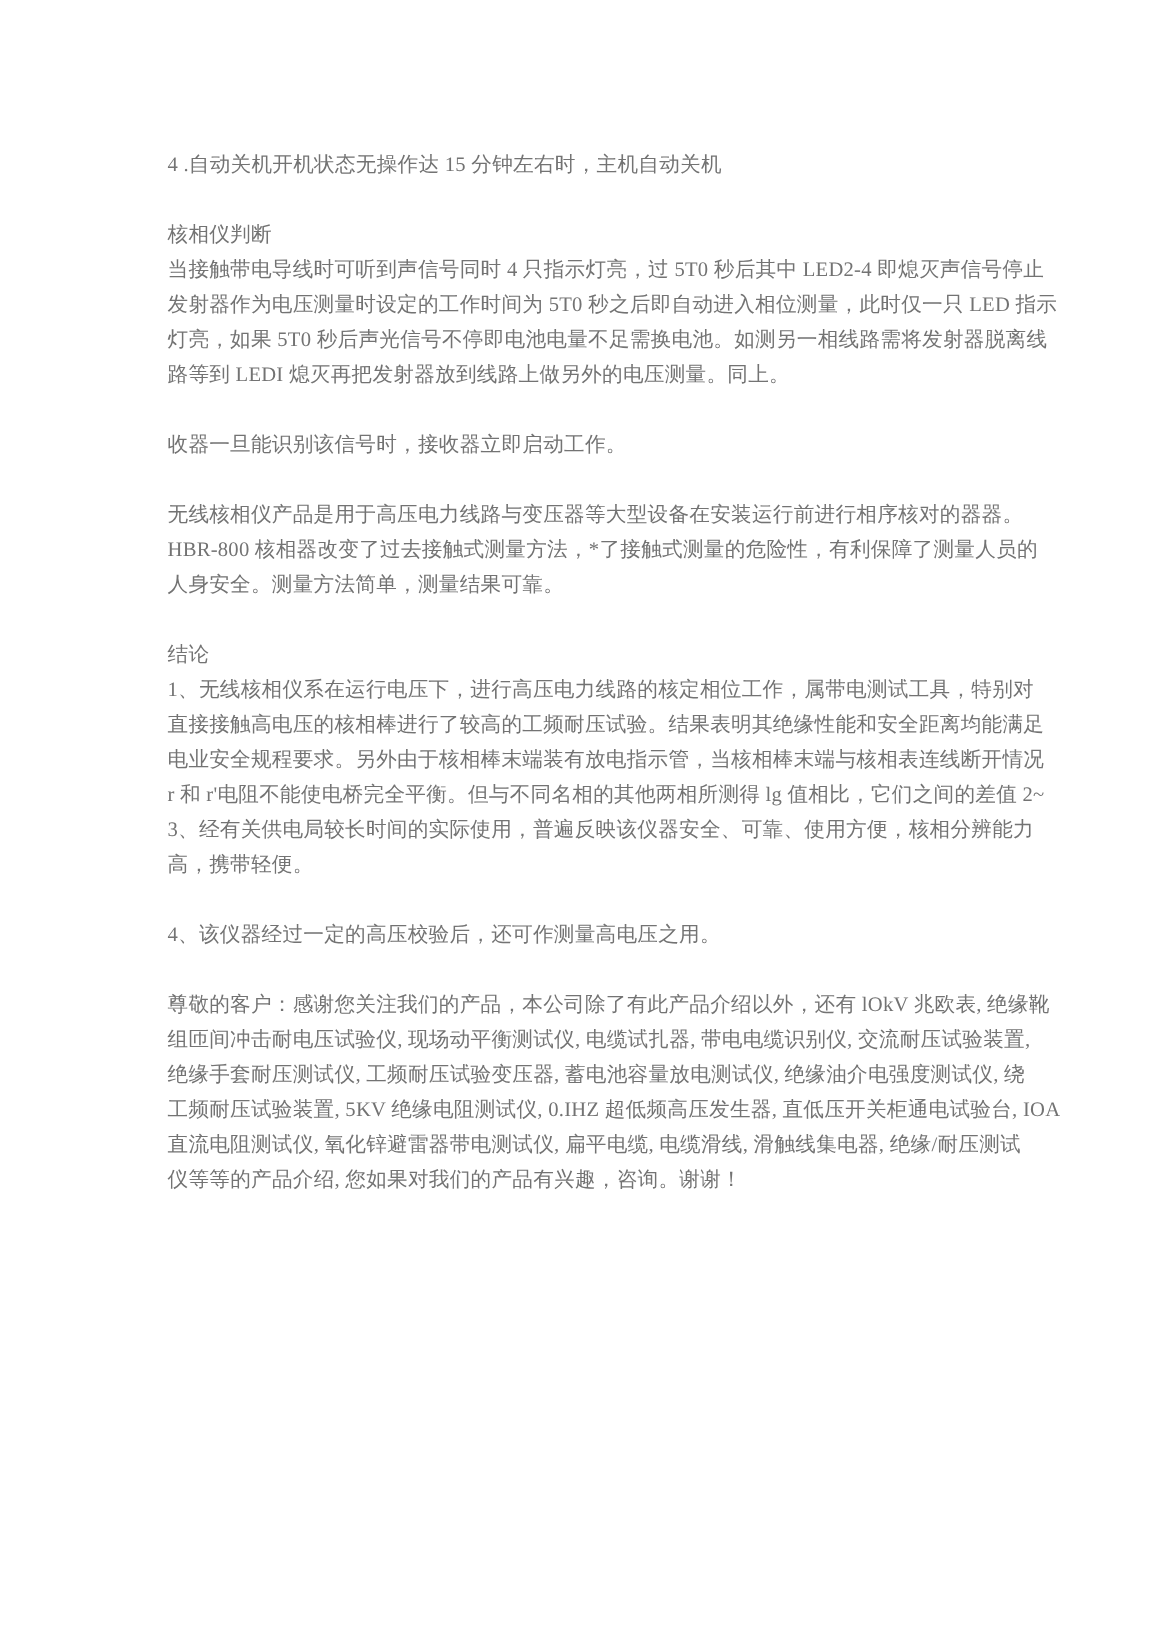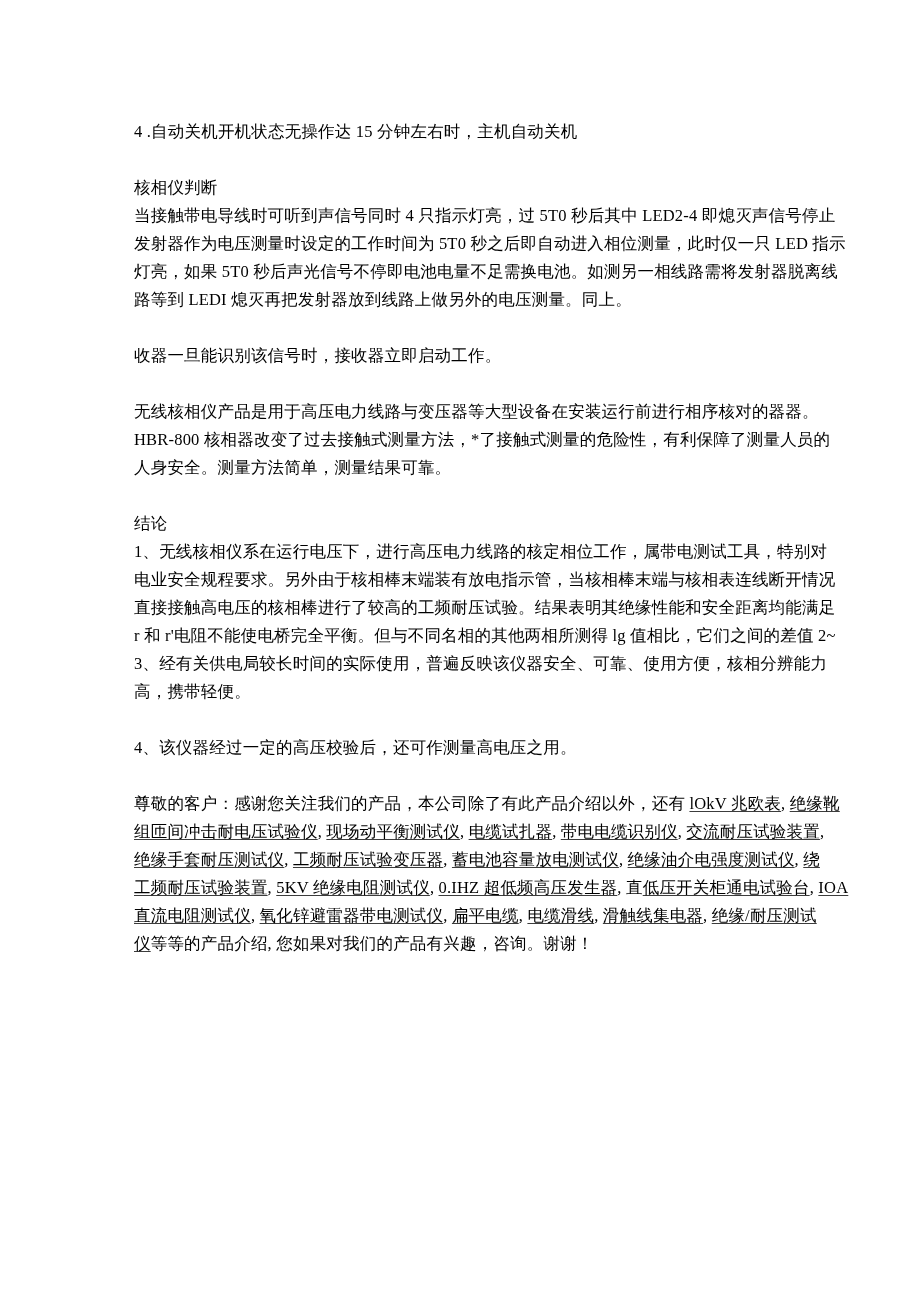--- a/index.html
+++ b/index.html
@@ -11,34 +11,33 @@
     width: 920px;
     height: 1301px;
     overflow: hidden;
     font-family: "Liberation Serif", "DejaVu Serif", serif;
   }
   .doc {
     box-sizing: border-box;
     width: 920px;
     height: 1301px;
     padding: 118px 68px 0 134px;
-    color: #000000;
+    color: #737373;
   }
   .text-line {
     height: 28px;
     line-height: 28px;
     font-size: 16.5px;
     letter-spacing: 0.2px;
     white-space: nowrap;
   }
   .gap-line {
     height: 28px;
   }
   .u {
-    text-decoration: underline;
     text-decoration-color: #3c3c3c;
     text-underline-offset: 2px;
   }
 </style>
 </head>
 <body>
 
 <div class="doc">
   <div>
       <div class="text-line"><span>4 .自动关机开机状态无操作达 15 分钟左右时，主机自动关机</span></div>
@@ -50,22 +49,22 @@
       <div class="text-line"><span>路等到 LEDI 熄灭再把发射器放到线路上做另外的电压测量。同上。</span></div>
       <div class="gap-line"></div>
       <div class="text-line"><span>收器一旦能识别该信号时，接收器立即启动工作。</span></div>
       <div class="gap-line"></div>
       <div class="text-line"><span>无线核相仪产品是用于高压电力线路与变压器等大型设备在安装运行前进行相序核对的器器。</span></div>
       <div class="text-line"><span>HBR-800 核相器改变了过去接触式测量方法，*了接触式测量的危险性，有利保障了测量人员的</span></div>
       <div class="text-line"><span>人身安全。测量方法简单，测量结果可靠。</span></div>
       <div class="gap-line"></div>
       <div class="text-line"><span>结论</span></div>
       <div class="text-line"><span>1、无线核相仪系在运行电压下，进行高压电力线路的核定相位工作，属带电测试工具，特别对</span></div>
+      <div class="text-line"><span>直接接触高电压的核相棒进行了较高的工频耐压试验。结果表明其绝缘性能和安全距离均能满足</span></div>
       <div class="text-line"><span>电业安全规程要求。另外由于核相棒末端装有放电指示管，当核相棒末端与核相表连线断开情况</span></div>
-      <div class="text-line"><span>直接接触高电压的核相棒进行了较高的工频耐压试验。结果表明其绝缘性能和安全距离均能满足</span></div>
       <div class="text-line"><span>r 和 r'电阻不能使电桥完全平衡。但与不同名相的其他两相所测得 lg 值相比，它们之间的差值 2~</span></div>
       <div class="text-line"><span>3、经有关供电局较长时间的实际使用，普遍反映该仪器安全、可靠、使用方便，核相分辨能力</span></div>
       <div class="text-line"><span>高，携带轻便。</span></div>
       <div class="gap-line"></div>
       <div class="text-line"><span>4、该仪器经过一定的高压校验后，还可作测量高电压之用。</span></div>
       <div class="gap-line"></div>
       <div class="text-line"><span>尊敬的客户：感谢您关注我们的产品，本公司除了有此产品介绍以外，还有 </span><span class="u">lOkV 兆欧表</span><span>, </span><span class="u">绝缘靴</span></div>
       <div class="text-line"><span class="u">组匝间冲击耐电压试验仪</span><span>, </span><span class="u">现场动平衡测试仪</span><span>, </span><span class="u">电缆试扎器</span><span>, </span><span class="u">带电电缆识别仪</span><span>, </span><span class="u">交流耐压试验装置</span><span>,</span></div>
       <div class="text-line"><span class="u">绝缘手套耐压测试仪</span><span>, </span><span class="u">工频耐压试验变压器</span><span>, </span><span class="u">蓄电池容量放电测试仪</span><span>, </span><span class="u">绝缘油介电强度测试仪</span><span>, </span><span class="u">绕</span></div>
       <div class="text-line"><span class="u">工频耐压试验装置</span><span>, </span><span class="u">5KV 绝缘电阻测试仪</span><span>, </span><span class="u">0.IHZ 超低频高压发生器</span><span>, 直</span><span class="u">低压开关柜通电试验台</span><span>, </span><span class="u">IOA</span></div>

